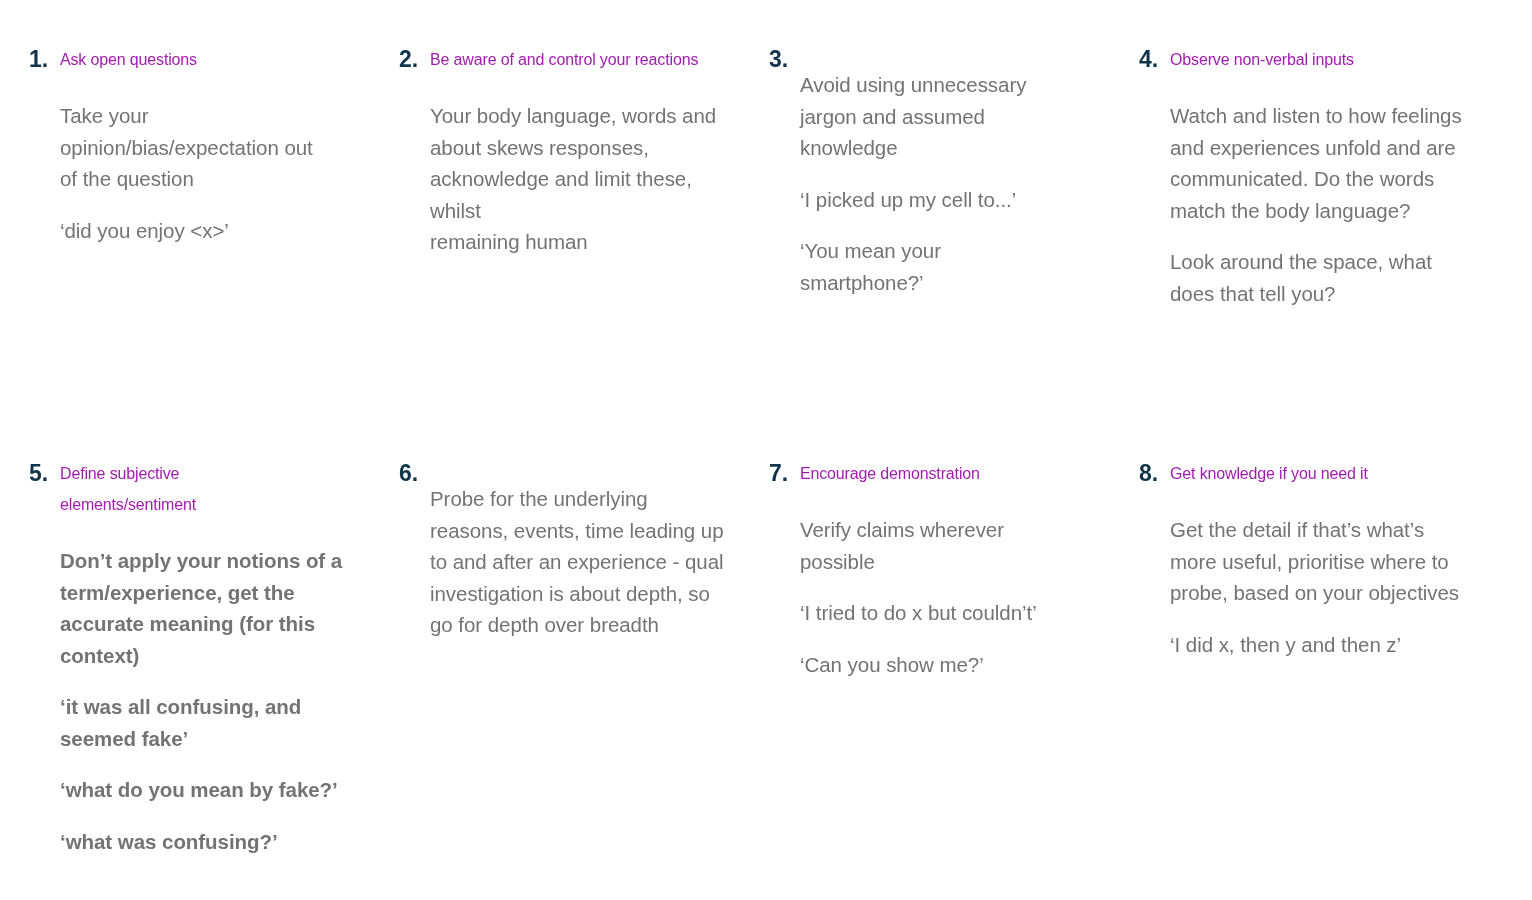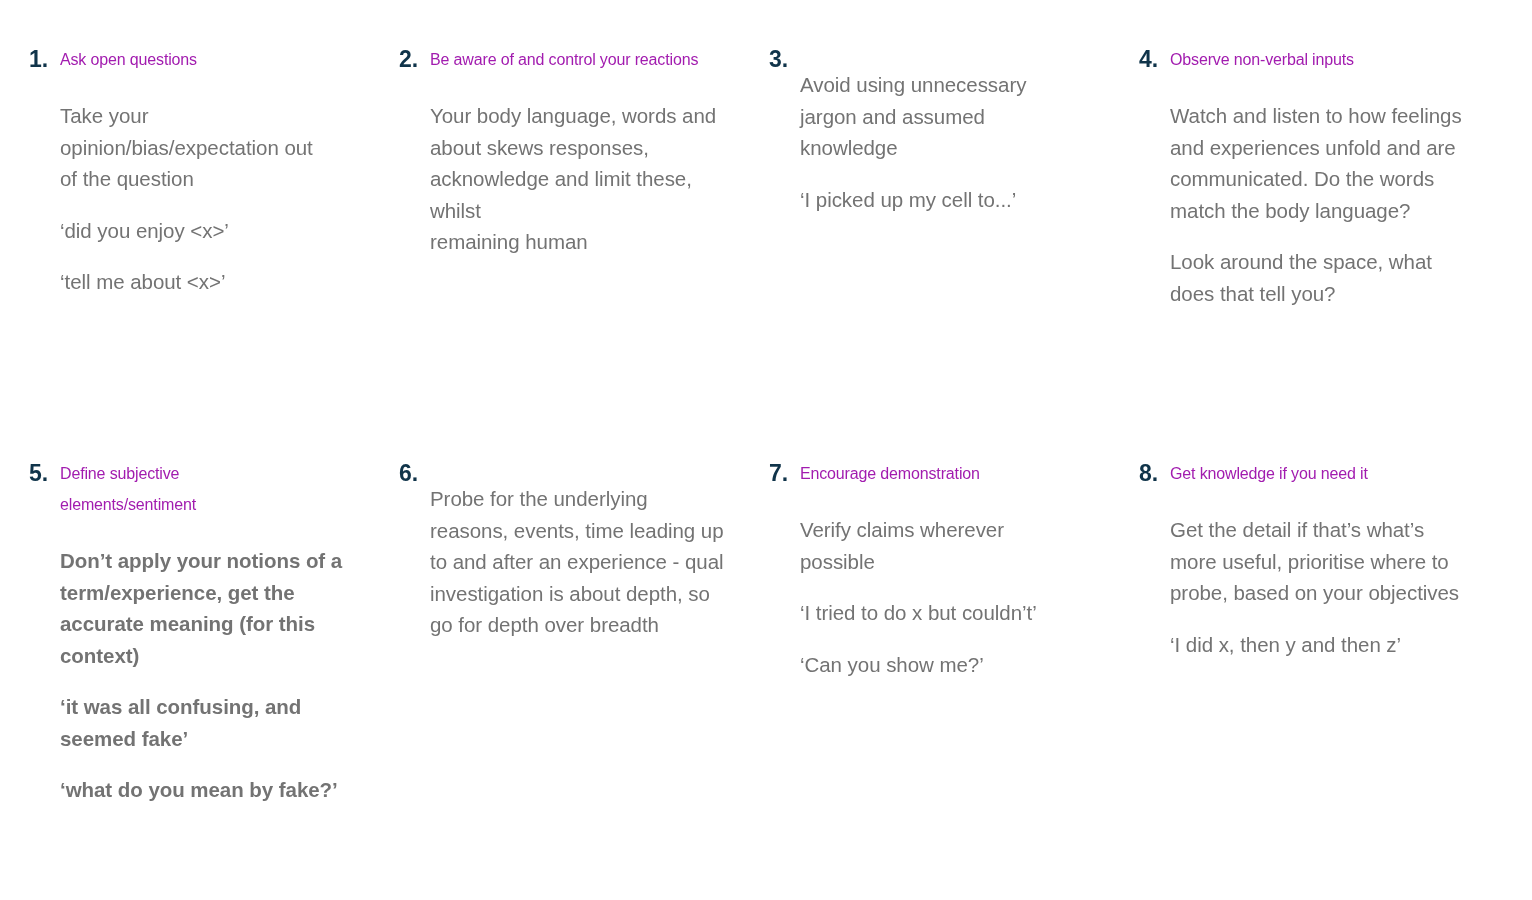--- a/index.html
+++ b/index.html
@@ -111,21 +111,20 @@
 <div class="board">
   <div class="grid">
 
     <div class="tip row-1 col-1">
       <div class="tip-number">1.</div>
       <div class="tip-body">
         <h2 class="tip-title">Ask open questions</h2>
         <div class="tip-paras">
           <p class="tip-para">Take your opinion/bias/expectation out of the question</p>
           <p class="tip-para">‘did you enjoy &lt;x&gt;’</p>
-          <p class="tip-para">‘tell me about &lt;x&gt;’</p>
         </div>
       </div>
     </div>
 
     <div class="tip row-1 col-2">
       <div class="tip-number">2.</div>
       <div class="tip-body">
         <h2 class="tip-title">Be aware of and control your reactions</h2>
         <div class="tip-paras">
           <p class="tip-para" style="white-space: pre-line;">Your body language, words and about skews responses, acknowledge and limit these, whilst
@@ -133,20 +132,21 @@
         </div>
       </div>
     </div>
 
     <div class="tip row-1 col-3">
       <div class="tip-number">3.</div>
       <div class="tip-body">
         <div class="tip-paras">
           <p class="tip-para">Avoid using unnecessary jargon and assumed knowledge</p>
           <p class="tip-para">‘I picked up my cell to...’</p>
+          <p class="tip-para">‘You mean your smartphone?’</p>
         </div>
       </div>
     </div>
 
     <div class="tip row-1 col-4">
       <div class="tip-number">4.</div>
       <div class="tip-body">
         <h2 class="tip-title">Observe non-verbal inputs</h2>
         <div class="tip-paras">
           <p class="tip-para">Watch and listen to how feelings and experiences unfold and are communicated. Do the words match the body language?</p>
@@ -156,20 +156,21 @@
     </div>
 
     <div class="tip row-2 col-1">
       <div class="tip-number">5.</div>
       <div class="tip-body">
         <h2 class="tip-title">Define subjective elements/sentiment</h2>
         <div class="tip-paras">
           <p class="tip-para">Don’t apply your notions of a term/experience, get the accurate meaning (for this context)</p>
           <p class="tip-para">‘it was all confusing, and seemed fake’</p>
           <p class="tip-para">‘what do you mean by fake?’</p>
+          <p class="tip-para">‘what was confusing?’</p>
         </div>
       </div>
     </div>
 
     <div class="tip row-2 col-2">
       <div class="tip-number">6.</div>
       <div class="tip-body">
         <div class="tip-paras">
           <p class="tip-para">Probe for the underlying reasons, events, time leading up to and after an experience - qual investigation is about depth, so go for depth over breadth</p>
         </div>

